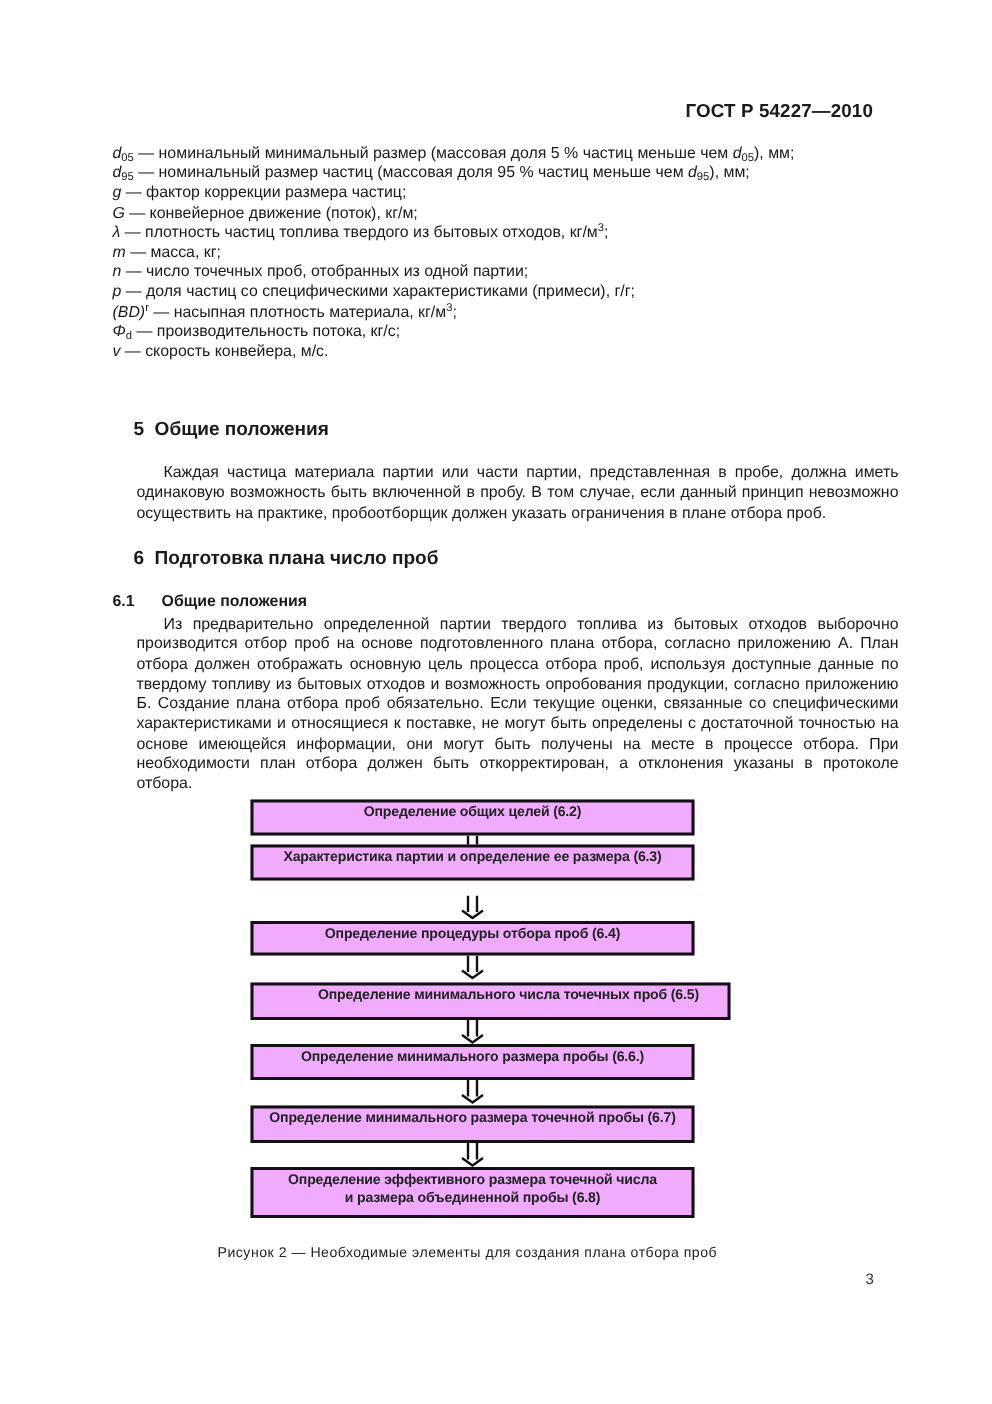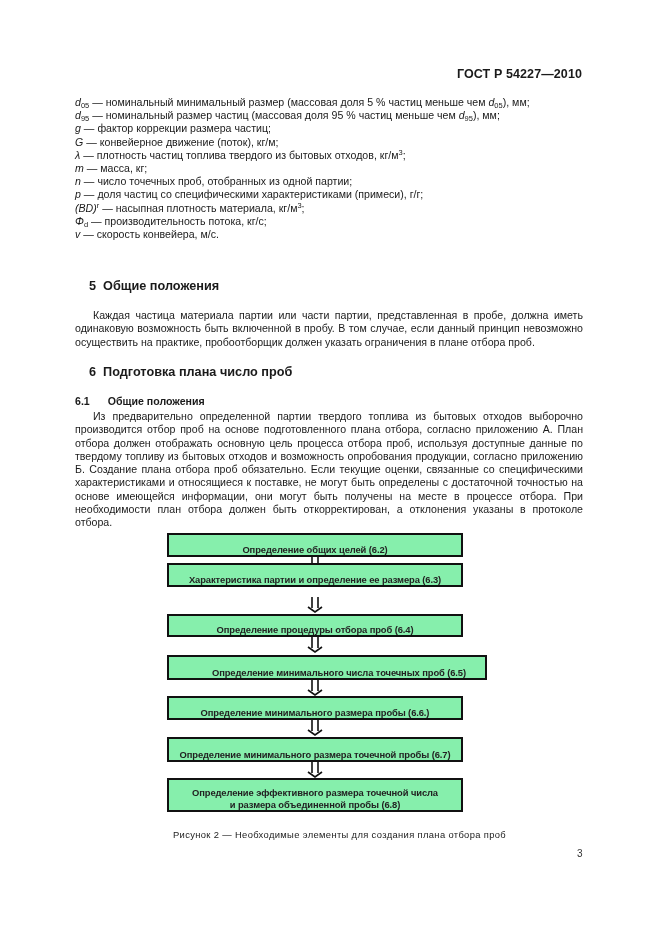--- a/index.html
+++ b/index.html
@@ -10,27 +10,27 @@
   .defs { top: 96px; font-size: 10.6px; line-height: 13.2px; }
   .defs .row { white-space: nowrap; }
   .sym { font-style: italic; }
   sub, sup { font-size: 7.5px; line-height: 0; }
   sub { vertical-align: -2px; }
   sup { vertical-align: 4px; }
   .h1 { position: absolute; left: 75px; font-weight: bold; font-size: 12.7px; margin-left: 14px; }
   .h1 .num { margin-right: 7px; }
   .h2 { position: absolute; left: 75px; font-weight: bold; font-size: 10.6px; }
   .h2 .num { margin-right: 18px; }
-  .para { font-size: 10.6px; line-height: 13.3px; text-align: justify; text-indent: 18px; }
+  .para { font-size: 10.6px; line-height: 13.3px; text-align: justify; text-indent: 18px; margin-left: 16px; }
   .flow { position: absolute; left: 167px; width: 296px; }
-  .fbox { position: absolute; left: 0; width: 292px; border: 2px solid #111; background: #86efac;
-          display: flex; align-items: flex-end; justify-content: center; text-align: center;
+  .fbox { position: absolute; left: 0; width: 292px; border: 2px solid #111; background: #f0abfc;
+          display: flex; align-items: flex-start; justify-content: center; text-align: center;
           font-size: 9.4px; font-weight: bold; line-height: 11.5px; color: #222; letter-spacing: -0.1px; }
   .arrow { position: absolute; left: 137px; width: 22px; height: 16px; }
-  .caption { position: absolute; left: 145px; top: 829px; font-size: 9.4px; letter-spacing: 0.35px; color: #222; margin-left: 28px; }
+  .caption { position: absolute; left: 145px; top: 829px; font-size: 9.4px; letter-spacing: 0.35px; color: #222; }
   .page-num { position: absolute; left: 577px; top: 848px; font-size: 10px; color: #333; }
 </style>
 </head>
 <body>
 
 <div class="page-header">ГОСТ Р 54227—2010</div>
 
 <div class="col defs" id="defs">
     <div class="row"><span class="sym">d</span><sub>05</sub><span> — номинальный минимальный размер (массовая доля 5 % частиц меньше чем </span><span class="sym">d</span><sub>05</sub><span>), мм;</span></div>
     <div class="row"><span class="sym">d</span><sub>95</sub><span> — номинальный размер частиц (массовая доля 95 % частиц меньше чем </span><span class="sym">d</span><sub>95</sub><span>), мм;</span></div>

